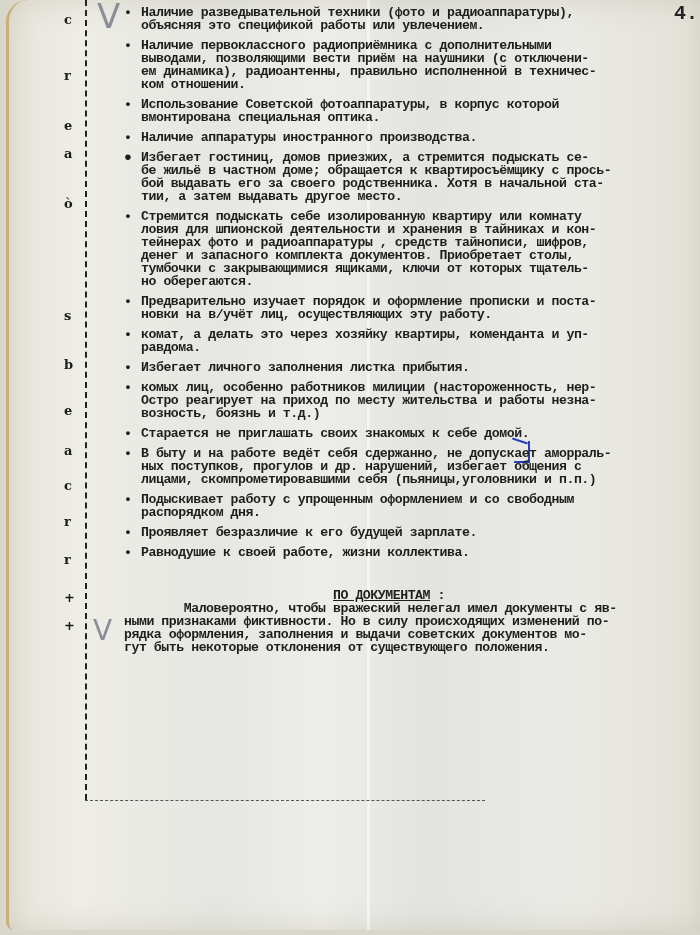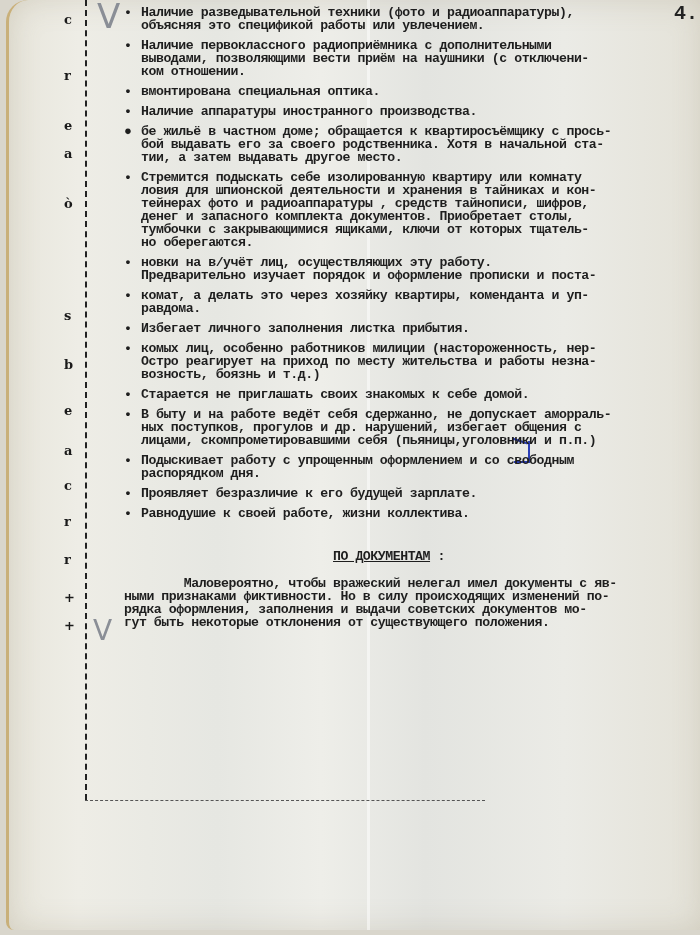--- a/index.html
+++ b/index.html
@@ -45,21 +45,21 @@
     font-family: "Liberation Mono", monospace; font-size: 13.2px;
     line-height: 13px; color: #1e1e1e; font-weight: bold;
     letter-spacing: -0.45px;
   }
   .item { position: relative; padding-left: 17px; margin-bottom: 7px; }
   .item .bullet {
     position: absolute; left: 0; top: 0;
   }
   .item .line { display: block; white-space: pre; }
   .heading {
-    text-align: center; margin-top: 30px; margin-bottom: 14px;
+    text-align: center; margin-top: 30px; margin-bottom: 0;
     margin-left: -30px;
   }
   .heading span.u { text-decoration: underline; }
   .para { padding-left: 0; }
   .para .line { display: block; white-space: pre; }
   .annot {
     position: absolute; left: 505px; top: 441px; width: 14px; height: 20px;
     border-right: 2px solid #2b3fb8; border-bottom: 2px solid #2b3fb8;
   }
   .annot-tick {
@@ -103,49 +103,52 @@
   <div class="content">
     <div class="item">
       <span class="bullet">•</span>
       <span class="line">Наличие разведывательной техники (фото и радиоаппаратуры),</span>
       <span class="line">объясняя это спецификой работы или увлечением.</span>
     </div>
     <div class="item">
       <span class="bullet">•</span>
       <span class="line">Наличие первоклассного радиоприёмника с дополнительными</span>
       <span class="line">выводами, позволяющими вести приём на наушники (с отключени-</span>
+      <span class="line">ем динамика), радиоантенны, правильно исполненной в техничес-</span>
       <span class="line">ком отношении.</span>
     </div>
     <div class="item">
       <span class="bullet">•</span>
+      <span class="line">Использование Советской фотоаппаратуры, в корпус которой</span>
       <span class="line">вмонтирована специальная оптика.</span>
     </div>
     <div class="item">
       <span class="bullet">•</span>
       <span class="line">Наличие аппаратуры иностранного производства.</span>
     </div>
     <div class="item">
       <span class="bullet">●</span>
+      <span class="line">Избегает гостиниц, домов приезжих, а стремится подыскать се-</span>
       <span class="line">бе жильё в частном доме; обращается к квартиросъёмщику с прось-</span>
       <span class="line">бой выдавать его за своего родственника. Хотя в начальной ста-</span>
       <span class="line">тии, а затем выдавать другое место.</span>
     </div>
     <div class="item">
       <span class="bullet">•</span>
       <span class="line">Стремится подыскать себе изолированную квартиру или комнату</span>
       <span class="line">ловия для шпионской деятельности и хранения в тайниках и кон-</span>
       <span class="line">тейнерах фото и радиоаппаратуры , средств тайнописи, шифров,</span>
       <span class="line">денег и запасного комплекта документов. Приобретает столы,</span>
       <span class="line">тумбочки с закрывающимися ящиками, ключи от которых тщатель-</span>
       <span class="line">но оберегаются.</span>
     </div>
     <div class="item">
       <span class="bullet">•</span>
+      <span class="line">Предварительно изучает порядок и оформление прописки и поста-</span>
       <span class="line">новки на в/учёт лиц, осуществляющих эту работу.</span>
-      <span class="line">Предварительно изучает порядок и оформление прописки и поста-</span>
     </div>
     <div class="item">
       <span class="bullet">•</span>
       <span class="line">комат, а делать это через хозяйку квартиры, коменданта и уп-</span>
       <span class="line">равдома.</span>
     </div>
     <div class="item">
       <span class="bullet">•</span>
       <span class="line">Избегает личного заполнения листка прибытия.</span>
     </div>

